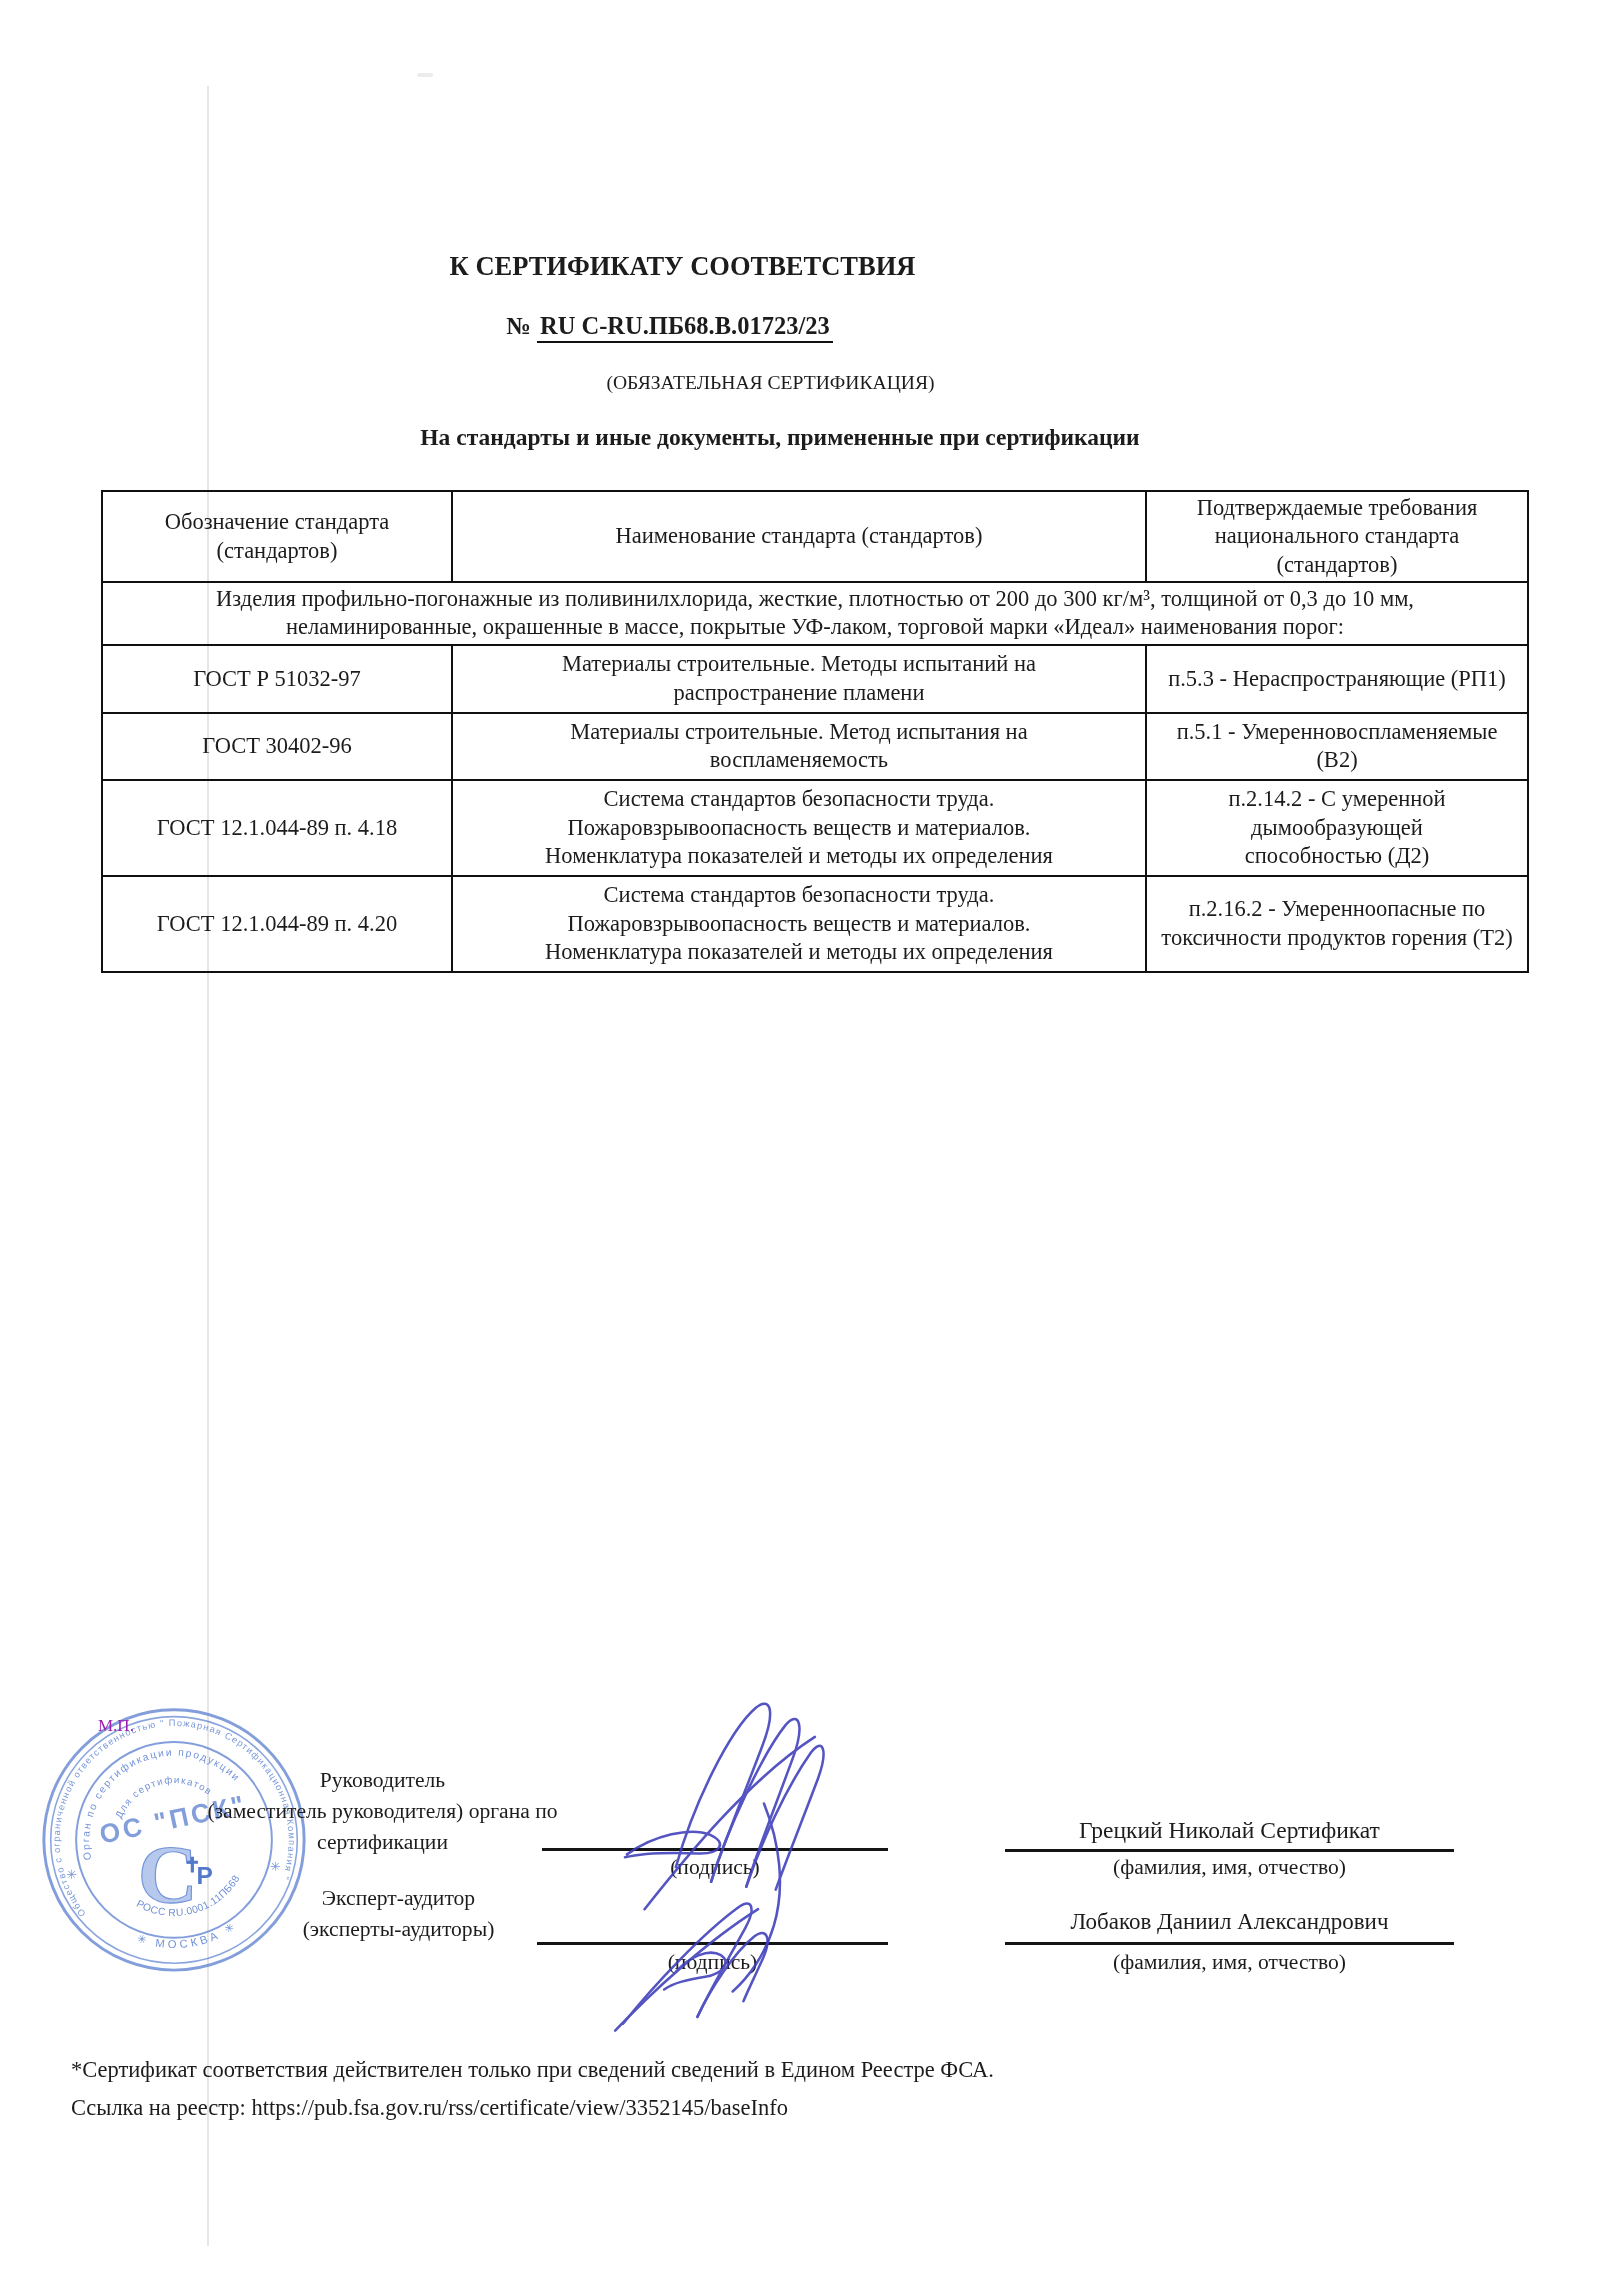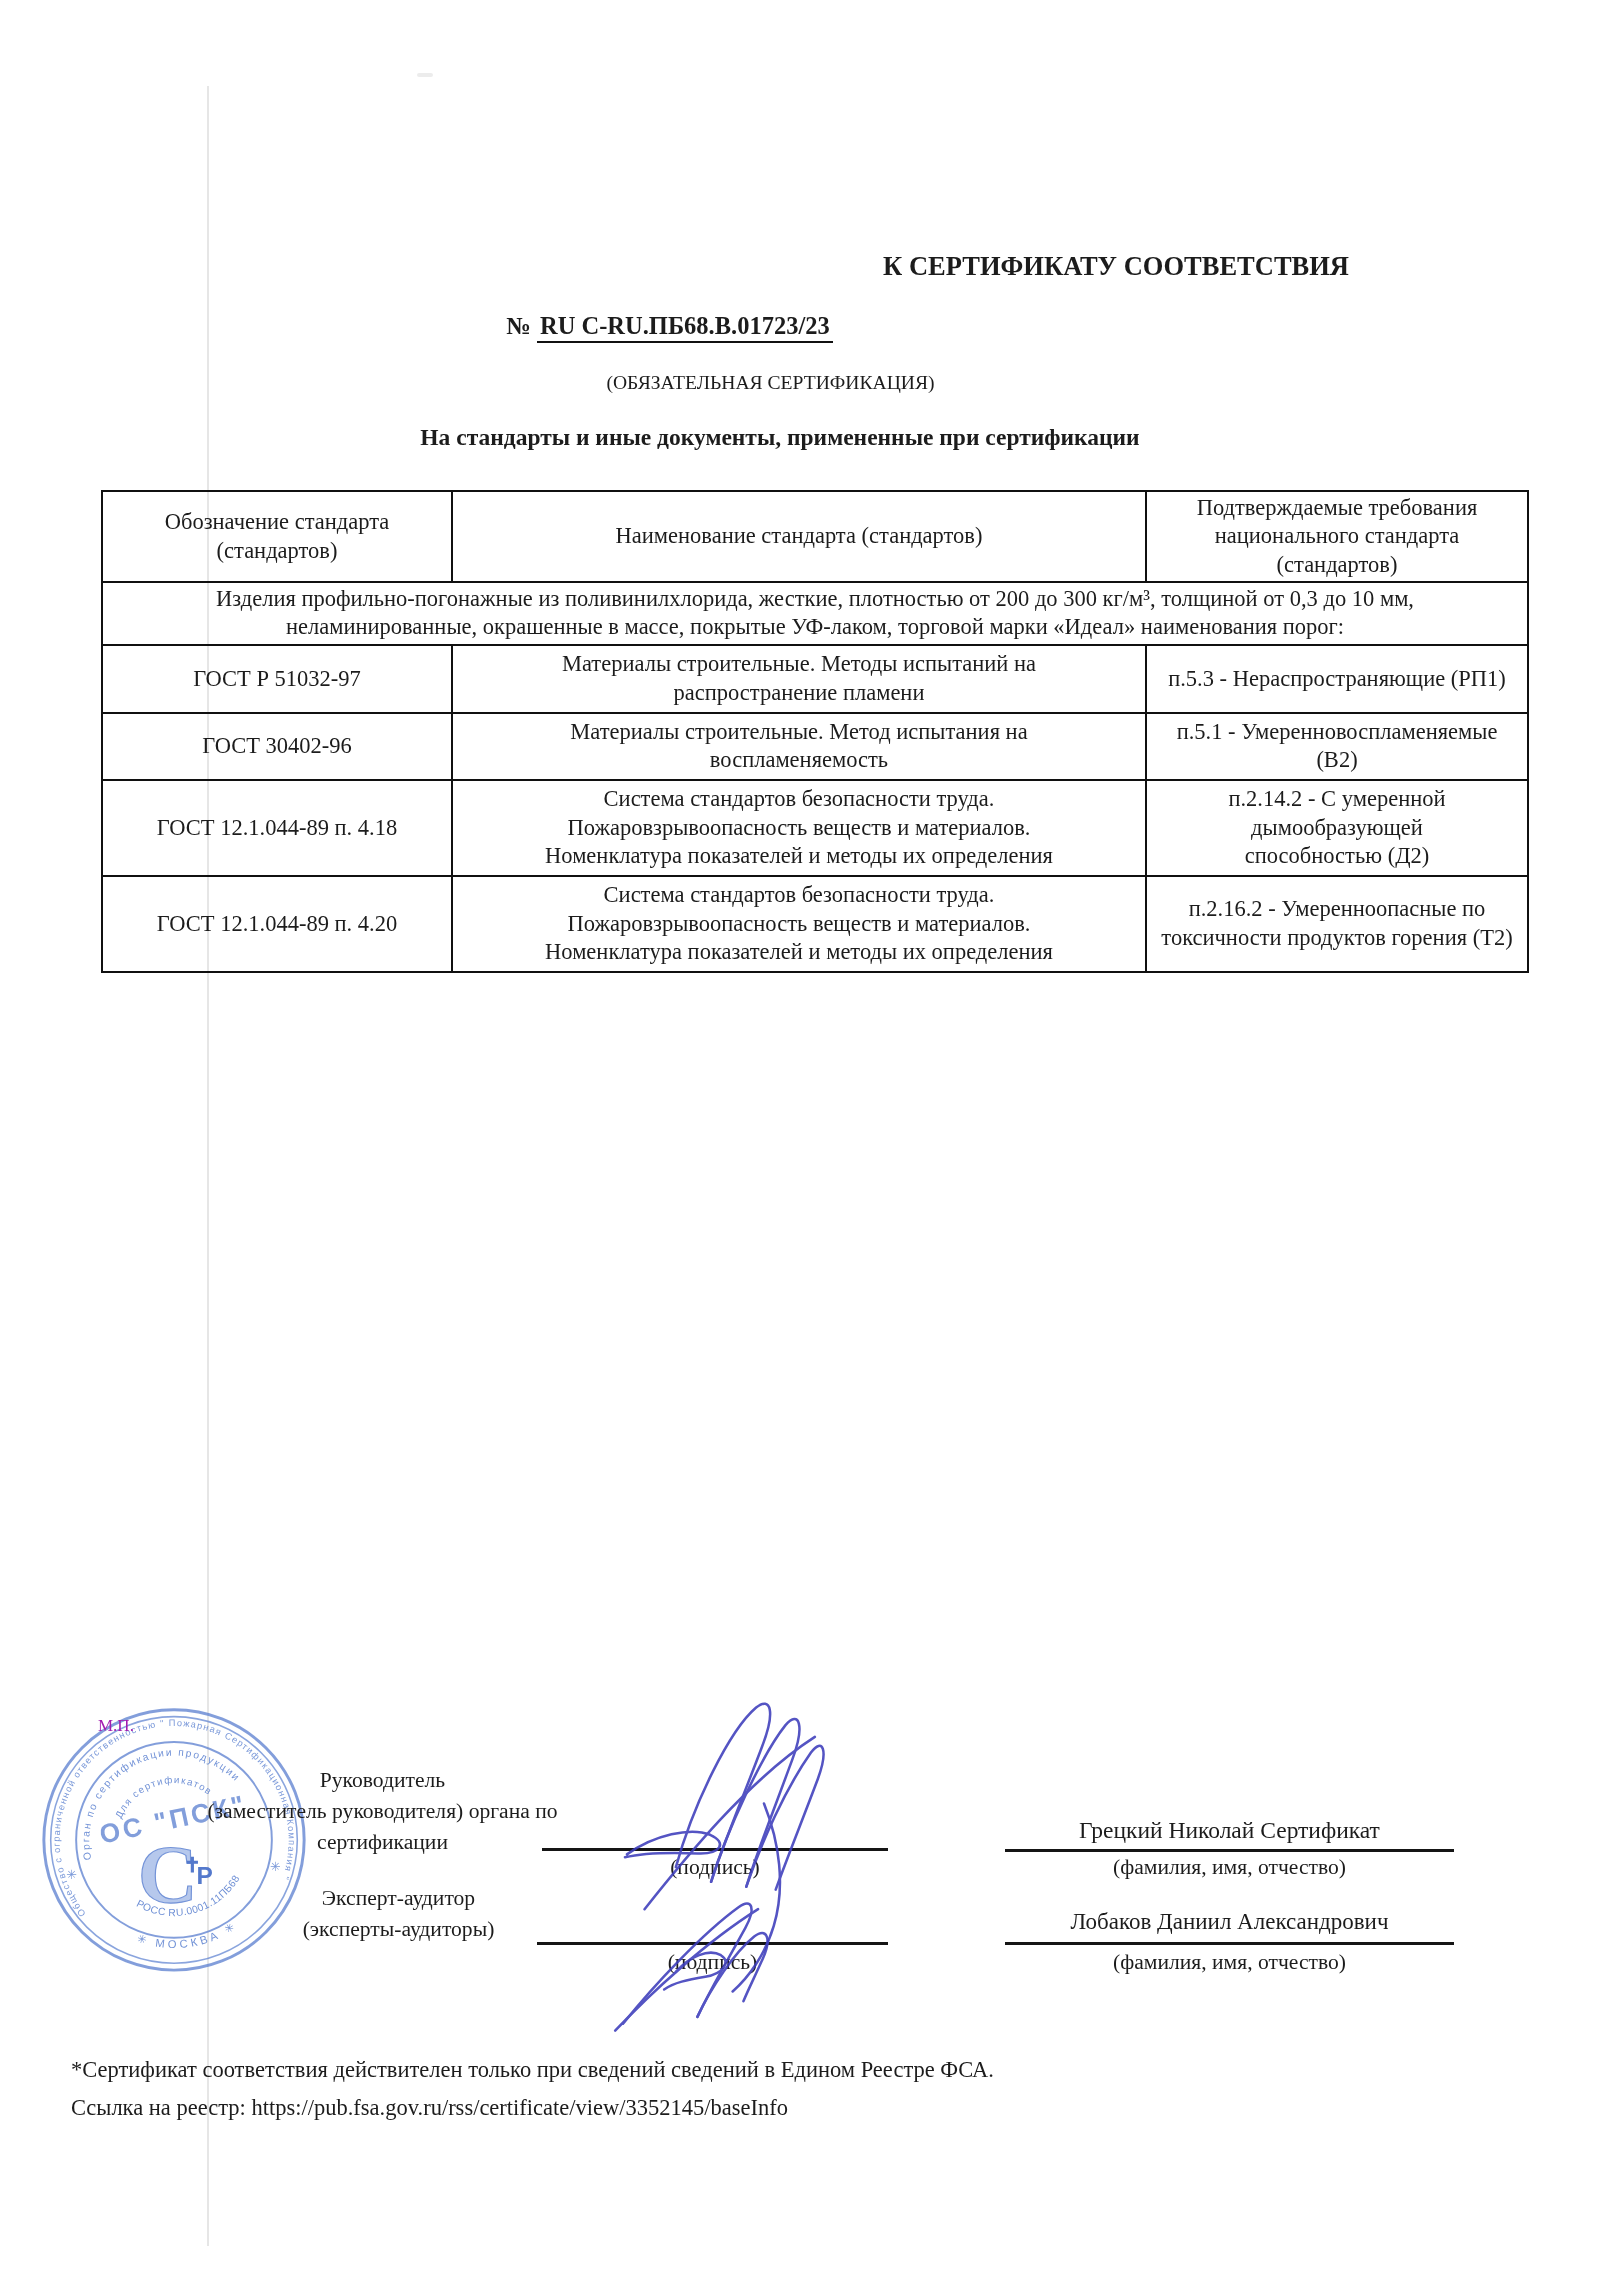--- a/index.html
+++ b/index.html
@@ -9,21 +9,21 @@
   .ctr{text-align:center;}
   .pre{white-space:pre-line;}
   .b{font-weight:bold;}
 
   
   .scan-line{position:absolute;left:207px;top:86px;width:2px;height:2160px;background:#e6e6e6;}
   .scan-smudge{position:absolute;left:417px;top:73px;width:15.7px;height:3.9px;background:#ececec;border-radius:2px;}
 
   
   .h-app {left:0;width:1366px;top:196px;font-size:23.5px;}
-  .h-cert{left:0;width:1349px;top:251px;font-size:26.5px;text-align:right;}
+  .h-cert{left:8px;width:1349px;top:251px;font-size:26.5px;}
   .h-num {left:0;width:1339px;top:312px;font-size:24.5px;}
   .h-num .num-underline{border-bottom:2.9px solid #111;padding:0 2.9px 2px 2.9px;}
   .h-mand{left:0;width:1541px;top:372px;font-size:19.6px;}
   .h-subj{left:0;width:1560px;top:424px;font-size:23.5px;}
 
   
   .tbl-wrap{left:101px;top:490px;width:1426px;}
   table.std{border-collapse:collapse;table-layout:fixed;width:1426px;border:2.9px solid #101010;}
   table.std td{border:2px solid #101010;text-align:center;vertical-align:middle;
                font-size:22.5px;line-height:1.26;padding:2px 7.8px;}

